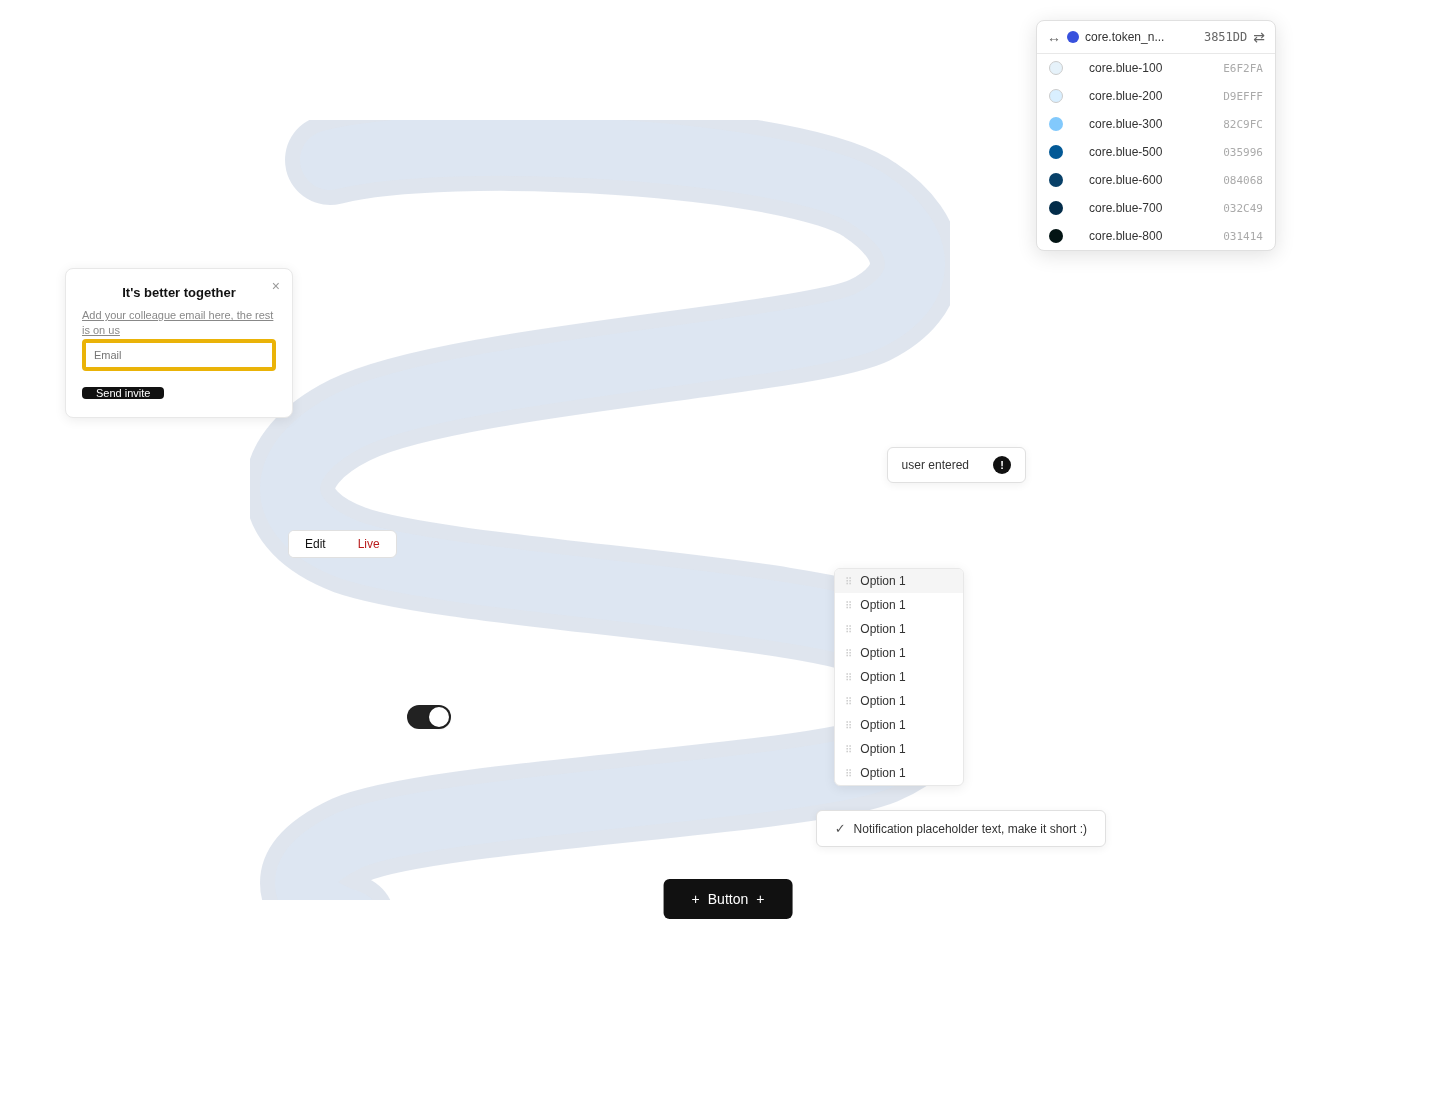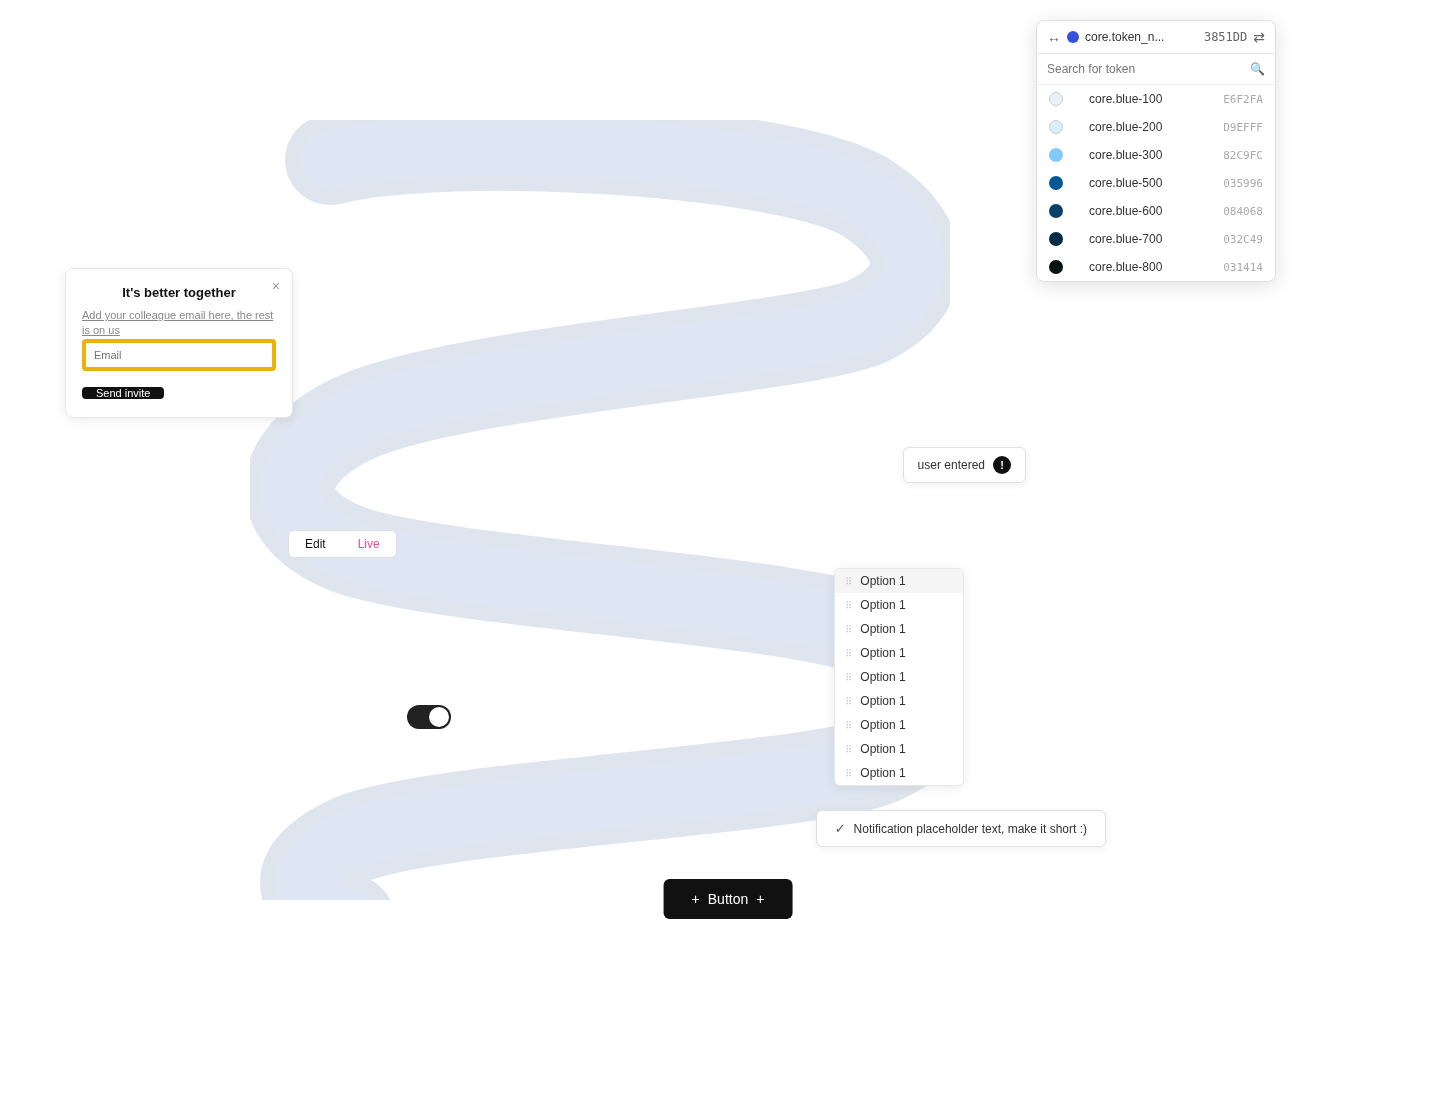--- a/index.html
+++ b/index.html
@@ -163,21 +163,21 @@
       font-weight: 500;
     }
 
     
     .user-entered-badge {
       position: absolute;
       top: 447px;
       right: 430px;
       display: flex;
       align-items: center;
-      gap: 8px;
+      gap: 24px;
       background: #fff;
       border: 1px solid #e0e0e0;
       border-radius: 6px;
       padding: 8px 14px;
       box-shadow: 0 2px 8px rgba(0,0,0,0.06);
       z-index: 100;
     }
     .user-entered-text {
       font-size: 12px;
       color: #333;
@@ -214,21 +214,21 @@
       border: none;
       background: transparent;
       color: #333;
     }
     .edit-live-btn.active {
       background: #fff;
       color: #111;
       font-weight: 500;
     }
     .edit-live-btn:not(.active) {
-      color: #ec4899;
+      color: #b91c1c;
     }
 
     
     .options-list {
       position: absolute;
       top: 568px;
       right: 492px;
       width: 130px;
       background: #fff;
       border: 1px solid #e8e8e8;
@@ -373,24 +373,20 @@
 </div>
 
 <div class="token-panel">
   <div class="token-panel-header">
     <span class="token-panel-icon">↔</span>
     <div class="token-current-dot"></div>
     <span class="token-current-name">core.token_n...</span>
     <span class="token-current-hex">3851DD</span>
     <span class="token-unlink-icon">⇄</span>
   </div>
-  <div class="token-search">
-    <input type="text" placeholder="Search for token" style="">
-    <span class="token-search-icon">🔍</span>
-  </div>
   <div class="token-list">
   <div class="token-item">
         <div class="token-item-dot" style="background: rgb(230, 242, 250); border: 1px solid rgb(204, 204, 204);"></div>
         <span class="token-item-name">core.blue-100</span>
         <span class="token-item-hex">E6F2FA</span>
       </div>
       <div class="token-item">
         <div class="token-item-dot" style="background: rgb(217, 239, 255); border: 1px solid rgb(204, 204, 204);"></div>
         <span class="token-item-name">core.blue-200</span>
         <span class="token-item-hex">D9EFFF</span>

